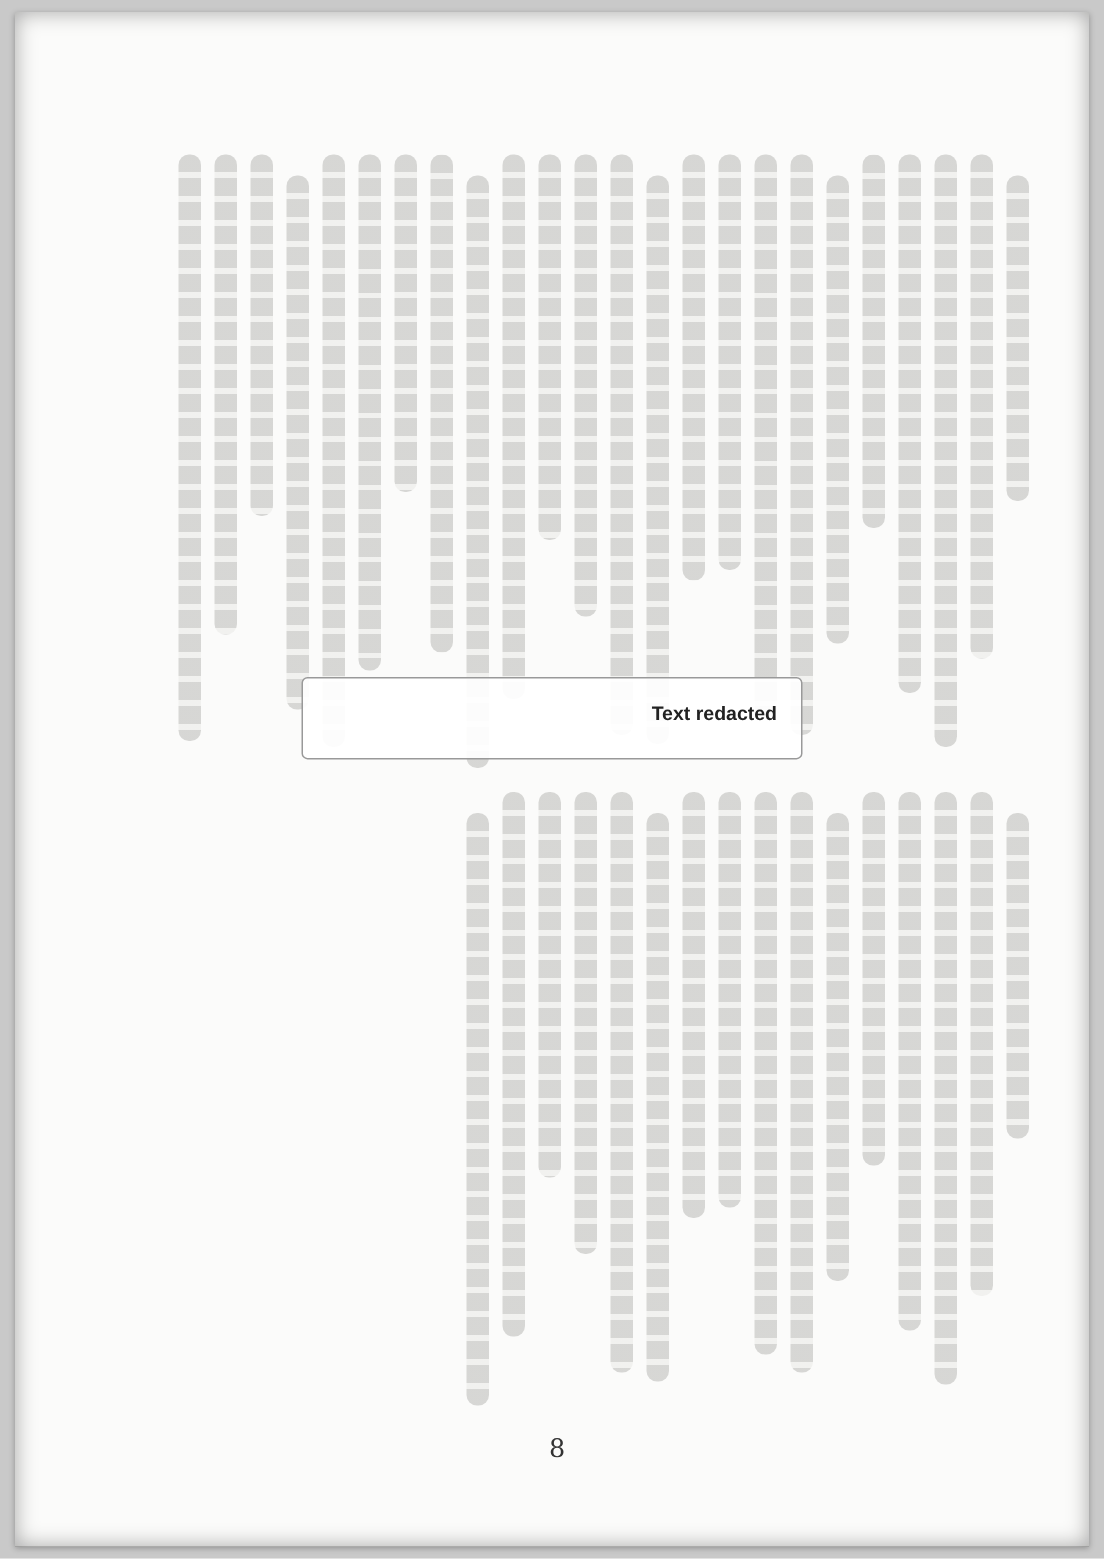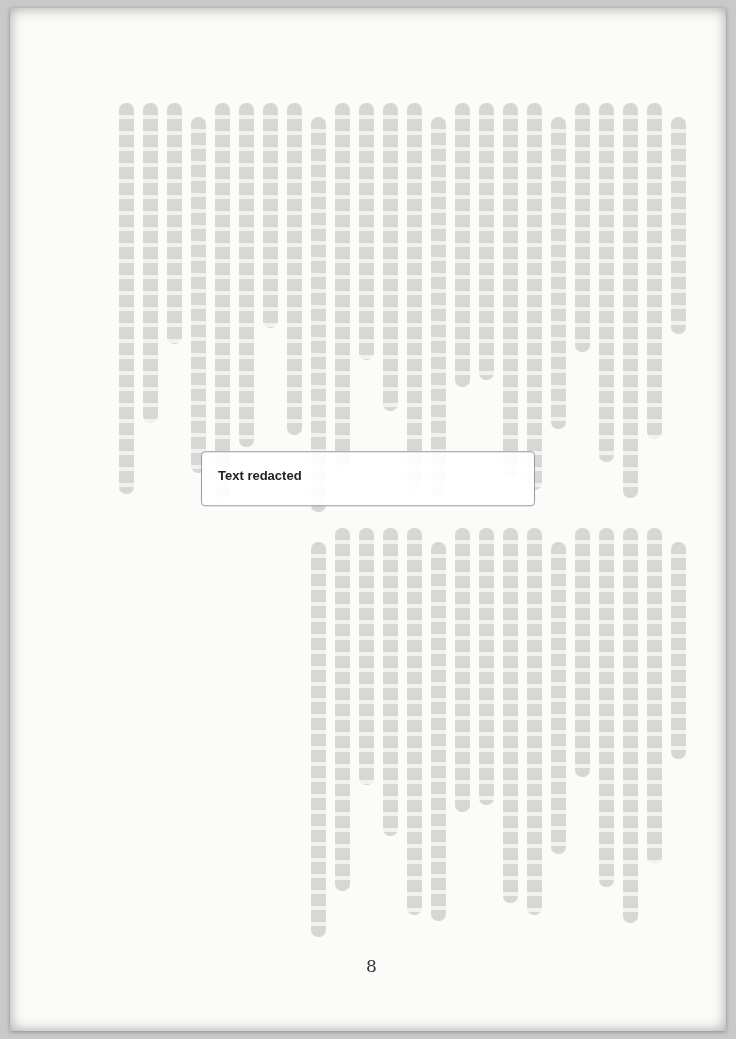--- a/index.html
+++ b/index.html
@@ -47,21 +47,21 @@
     transform: translate(-50%, -50%) ;
     width: 300px;
     padding: 14px 16px;
     background: rgba(255,255,255,0.92);
     border: 1px solid #999;
     border-radius: 4px;
     font-family: "Liberation Sans", sans-serif;
     font-size: 12px;
     line-height: 1.5;
     color: #444;
-    text-align: left;
+    text-align: right;
   }
   .redaction-title {
     font-weight: bold;
     font-size: 13px;
     display: block;
     margin-bottom: 6px;
     color: #222;
   }
   .page-number {
     position: absolute;

